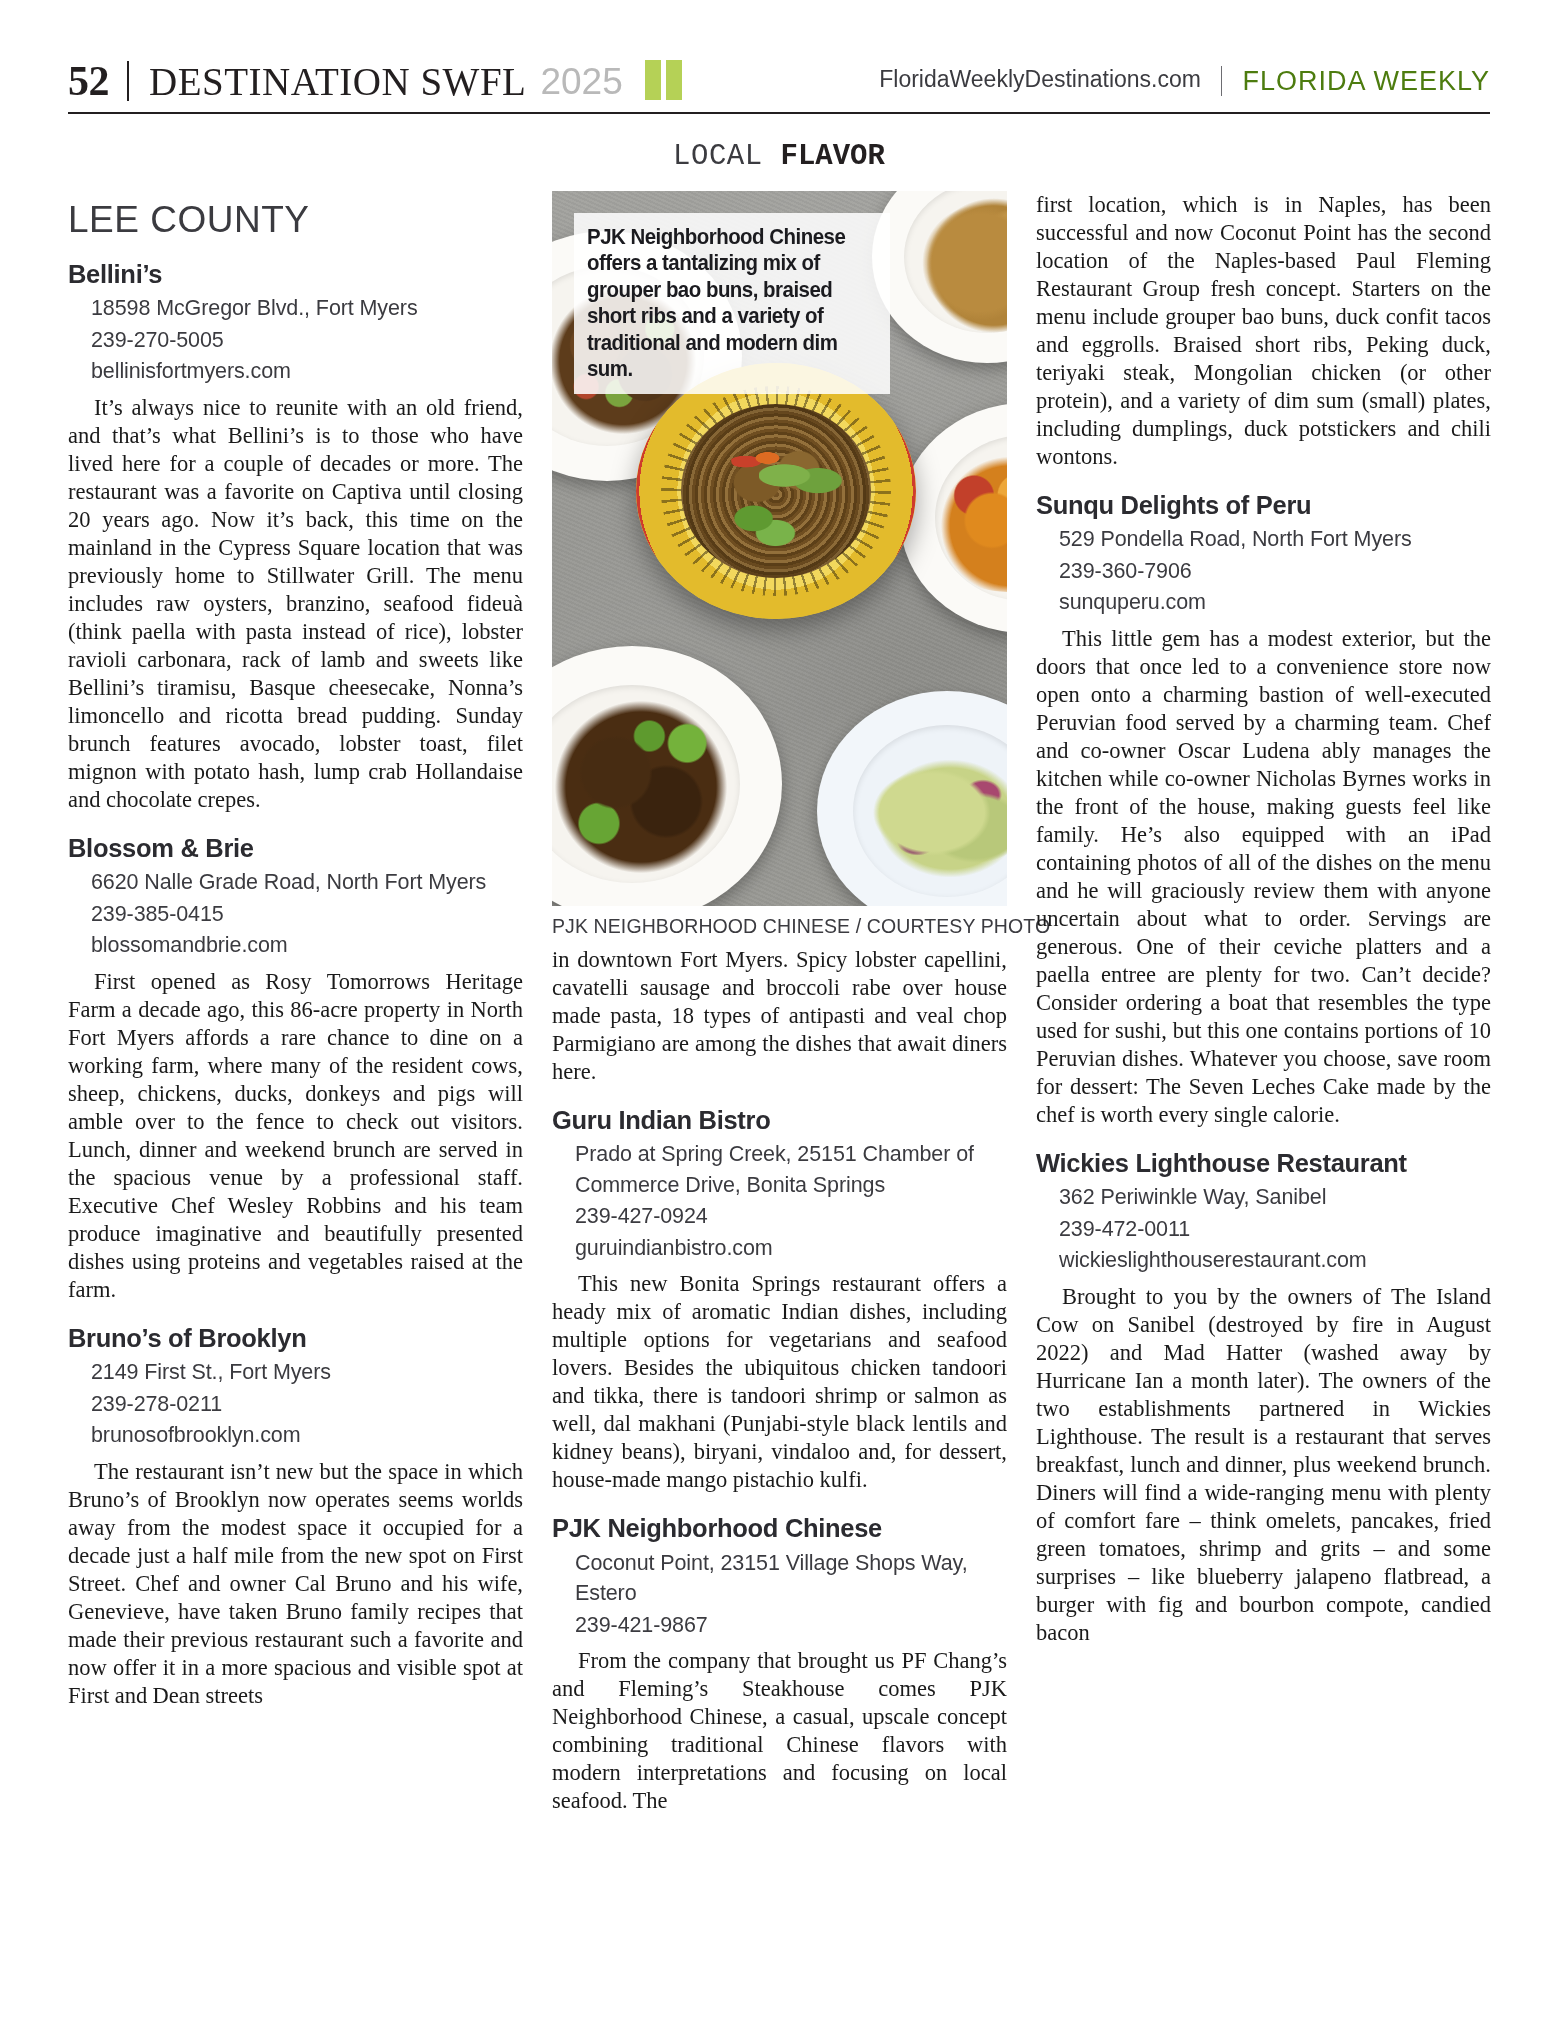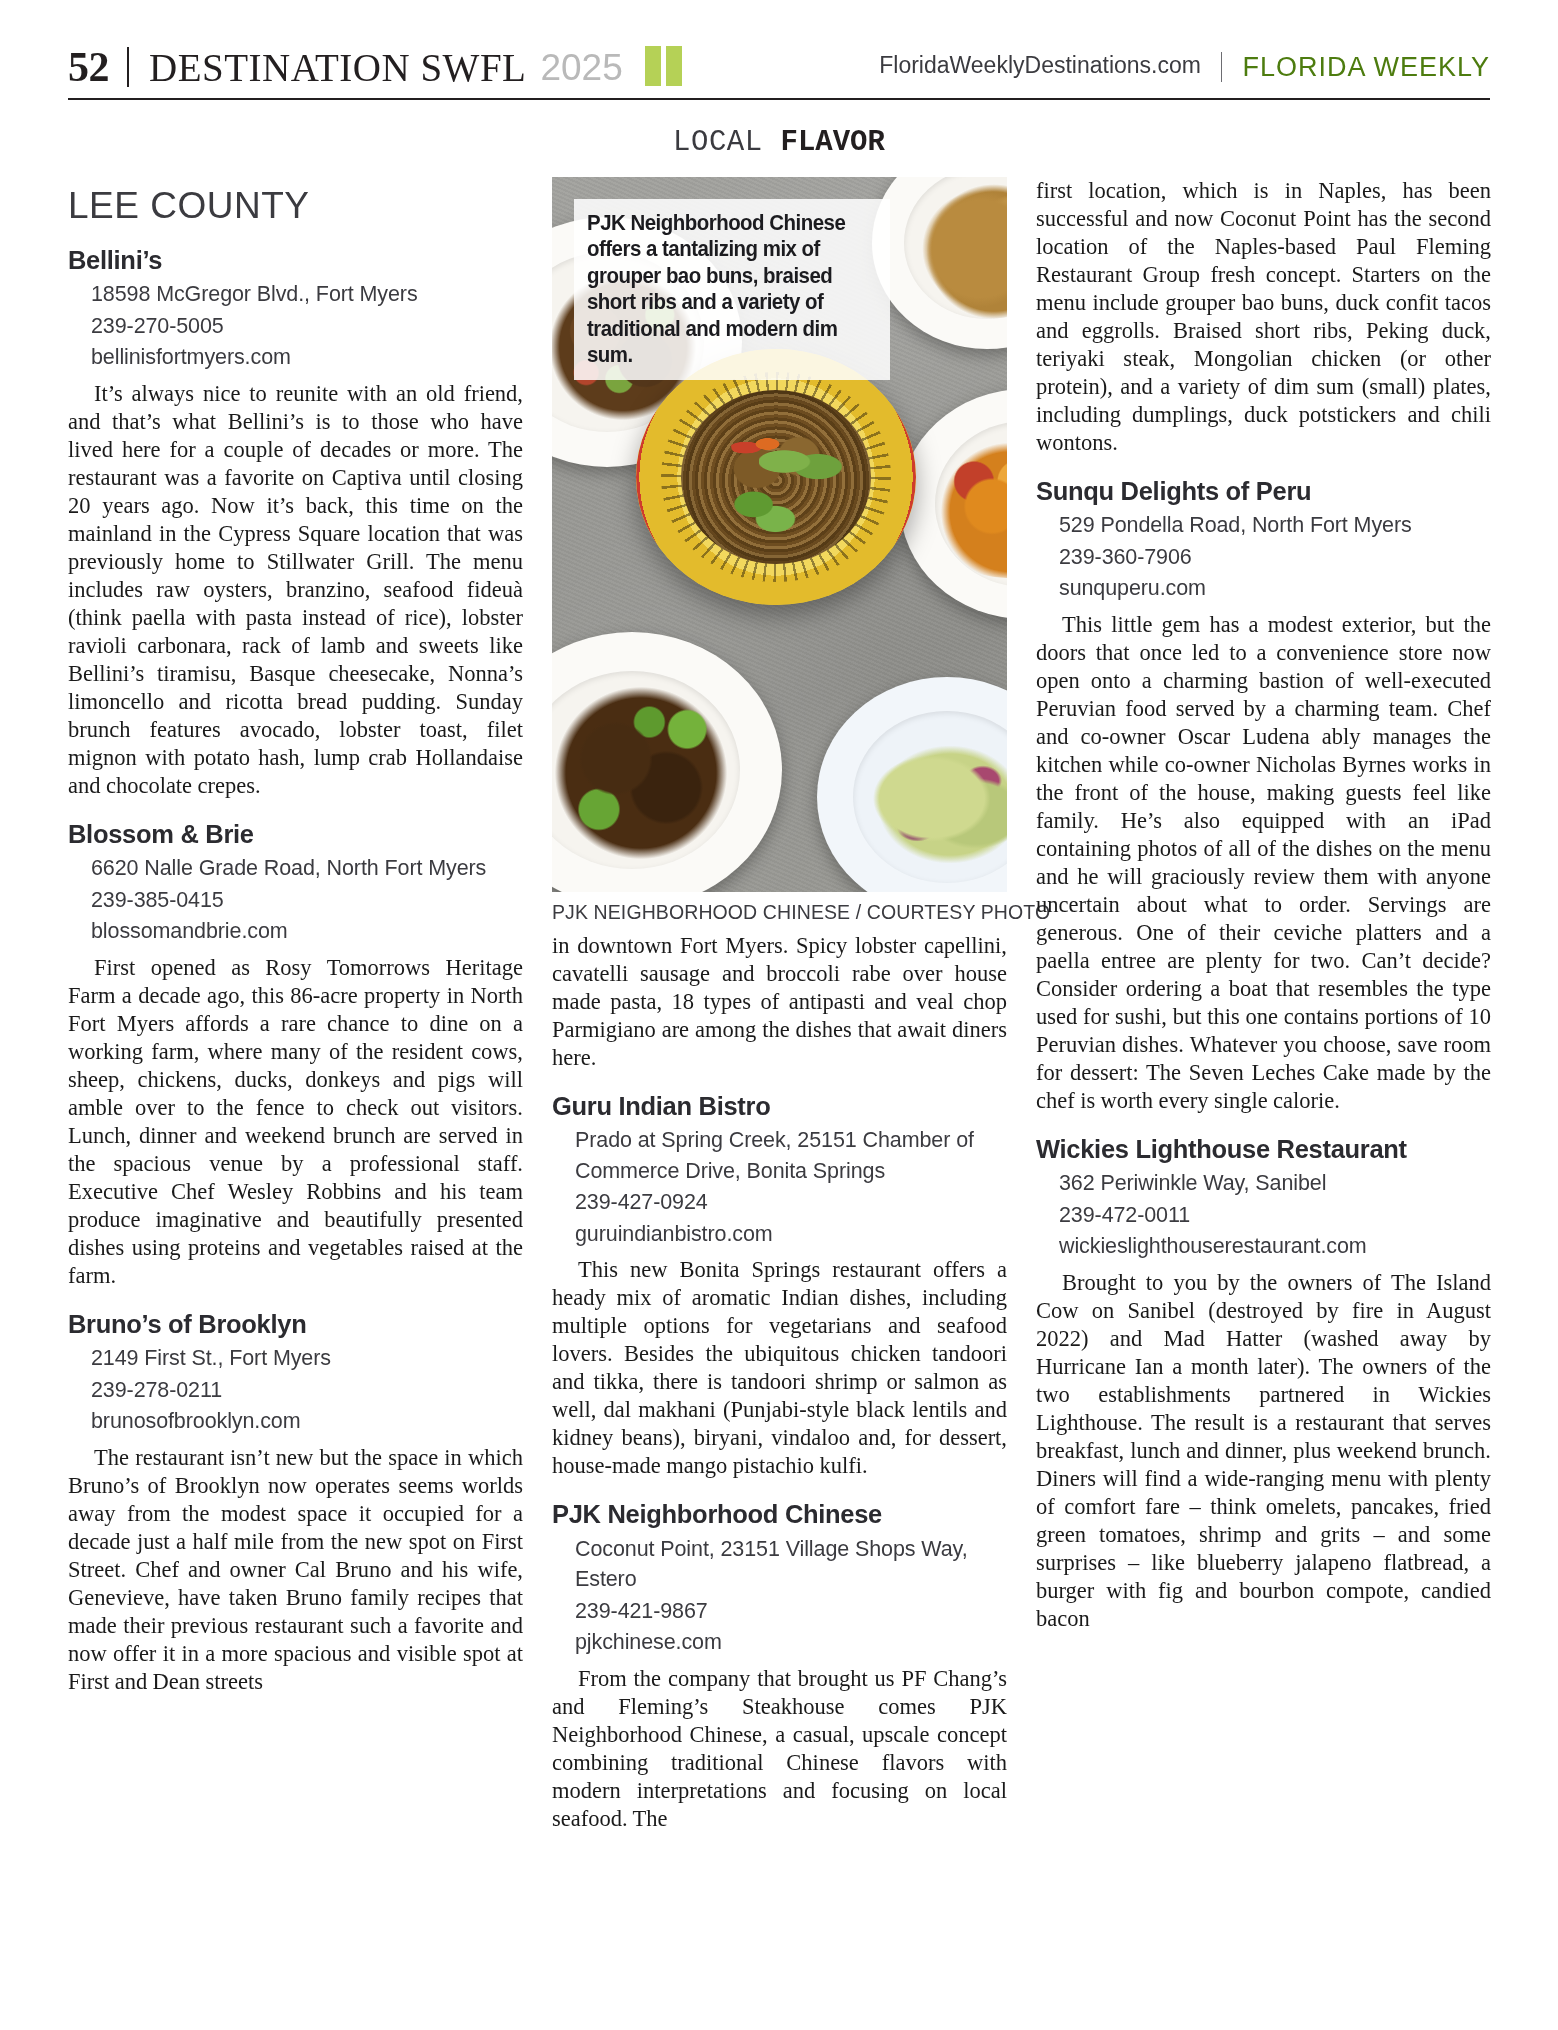--- a/index.html
+++ b/index.html
@@ -13,21 +13,21 @@
     height: 2030px;
     font-family: "Liberation Serif", serif;
     color: #231f20;
     -webkit-font-smoothing: antialiased;
   }
   .page {
     position: relative;
     width: 1558px;
     height: 2030px;
     box-sizing: border-box;
-    padding: 2px 68px;
+    padding: 16px 68px;
   }
 
   
   .masthead {
     display: flex;
     align-items: flex-end;
     justify-content: space-between;
     padding-top: 44px;
     padding-bottom: 10px;
     border-bottom: 2.5px solid #231f20;
@@ -445,21 +445,20 @@
 
       <div class="venue">Guru Indian Bistro</div>
       <div class="meta">Prado at Spring Creek, 25151 Chamber of Commerce Drive, Bonita Springs</div>
       <div class="meta">239-427-0924</div>
       <div class="meta">guruindianbistro.com</div>
       <p class="body indent">This new Bonita Springs restaurant offers a heady mix of aromatic Indian dishes, including multiple options for vegetarians and seafood lovers. Besides the ubiquitous chicken tandoori and tikka, there is tandoori shrimp or salmon as well, dal makhani (Punjabi-style black lentils and kidney beans), biryani, vindaloo and, for dessert, house-made mango pistachio kulfi.</p>
 
       <div class="venue">PJK Neighborhood Chinese</div>
       <div class="meta">Coconut Point, 23151 Village Shops Way, Estero</div>
       <div class="meta">239-421-9867</div>
-      <div class="meta">pjkchinese.com</div>
       <p class="body indent">From the company that brought us PF Chang’s and Fleming’s Steakhouse comes PJK Neighborhood Chinese, a casual, upscale concept combining traditional Chinese flavors with modern interpretations and focusing on local seafood. The</p>
     </div>
 
     <div class="col">
       <p class="body cont">first location, which is in Naples, has been successful and now Coconut Point has the second location of the Naples-based Paul Fleming Restaurant Group fresh concept. Starters on the menu include grouper bao buns, duck confit tacos and eggrolls. Braised short ribs, Peking duck, teriyaki steak, Mongolian chicken (or other protein), and a variety of dim sum (small) plates, including dumplings, duck potstickers and chili wontons.</p>
 
       <div class="venue">Sunqu Delights of Peru</div>
       <div class="meta">529 Pondella Road, North Fort Myers</div>
       <div class="meta">239-360-7906</div>
       <div class="meta">sunquperu.com</div>

